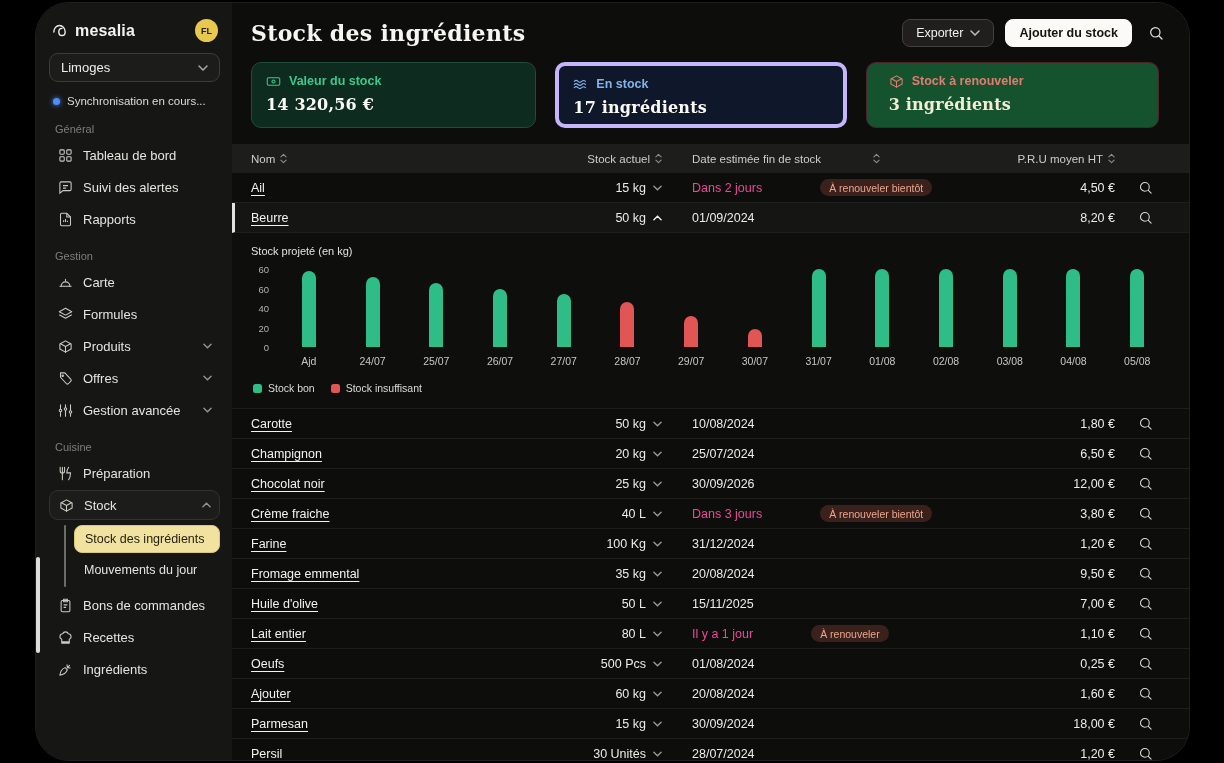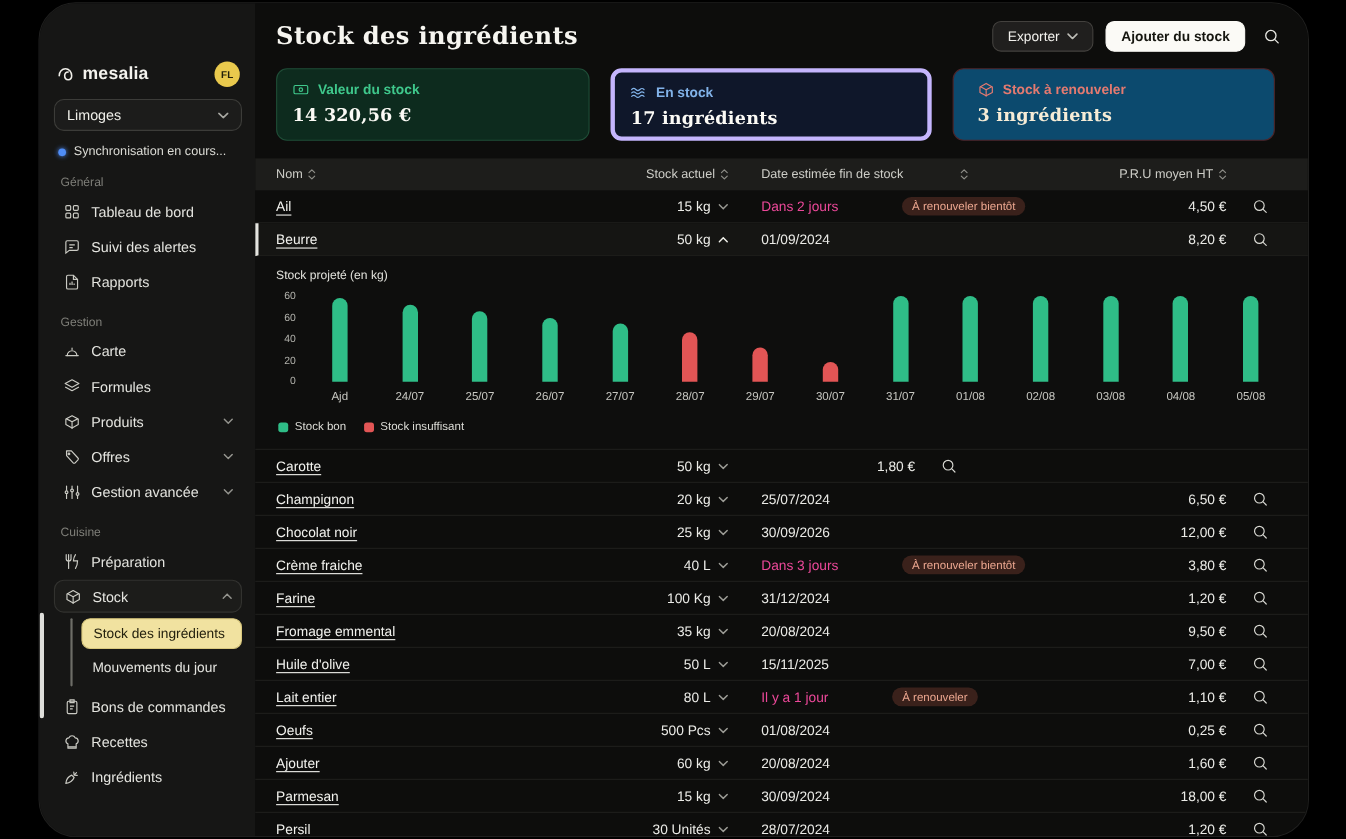--- a/index.html
+++ b/index.html
@@ -4,21 +4,21 @@
 <style>
   * { box-sizing: border-box; margin: 0; padding: 0; }
   html,body { width:1224px; height:763px; background:#000; overflow:hidden;
     font-family:"Liberation Sans","DejaVu Sans",sans-serif; }
   .stage { position:absolute; left:35px; top:2px; width:1155px; height:759px;
     border-radius:34px; background:#0d0d0c; overflow:hidden; display:flex;
     border:1px solid #1f1f1e; }
   
   .sidebar { width:196px; flex:0 0 196px; background:#161615; padding:14px 12px 10px 13px;
     display:flex; flex-direction:column; color:#e4e4df; position:relative; }
-  .logo-row { display:flex; align-items:center; gap:7px; padding:2px 2px 0 2px;margin-top:37px; }
+  .logo-row { display:flex; align-items:center; gap:7px; padding:2px 2px 0 2px; }
   .logo-mark { color:#f0efe9; display:flex; }
   .brand { font-size:16px; font-weight:700; color:#f4f3ee; letter-spacing:.2px; }
   .avatar { margin-left:auto; width:23px; height:23px; border-radius:50%; background:#e9c94d;
     color:#23200a; font-size:9px; font-weight:700; display:flex; align-items:center; justify-content:center; }
   .location { margin-top:11px; height:29px; border:1px solid #3c3c39; background:#1c1c1b;
     border-radius:9px; display:flex; align-items:center; padding:0 11px; font-size:13px; color:#efefe9; }
   .location .chev-wrap { margin-left:auto; color:#a7a7a1; display:flex; }
   .sync { margin:13px 2px 2px 4px; display:flex; align-items:center; gap:7px; font-size:11.5px; color:#dcdcd6; }
   .sync-dot { width:7px; height:7px; border-radius:50%; background:#4f8df7; box-shadow:0 0 5px #4f8df7; }
   .section-label { margin:14px 4px 5px 6px; font-size:11px; color:#7f7f79; }
@@ -50,21 +50,21 @@
   
   .cards { display:flex; gap:19px; padding:2px 30px 0 19px; margin-bottom:16px; }
   .card { flex:1; height:66px; border-radius:10px; padding:11px 14px; }
   .card-title { display:flex; align-items:flex-start; gap:8px; font-size:12.5px;font-weight:bold; }
   .card-value { margin-top:6px; font-family:"DejaVu Serif","Liberation Serif",serif;
     font-size:16px; font-weight:700; color:#fbfaf5; letter-spacing:.2px; }
   .card-green { background:#0d2b1e; border:1px solid #1f4d37; }
   .card-green .card-title { color:#3fc88c; }
   .card-blue { background:#0f172a; border:4px solid #c4b5fd; }
   .card-blue .card-title { color:#82b3e9; }
-  .card-red { background:#0c4a6e; border:1px solid #4e2428;padding-left:22px; }
+  .card-red { background:#14532d; border:1px solid #4e2428;padding-left:22px; }
   .card-red .card-title { color:#e47a70; }
   .card-red .card-value { color:#f6ecd6; }
   
   .thead { height:29px; background:#1d1d1b; display:flex; align-items:center;
     padding:0 14px 0 19px; font-size:11.5px; color:#cdcdc7; flex:0 0 29px; }
   .th { display:flex; align-items:center; gap:5px; cursor:pointer; }
   .sort { color:#8d8d87; display:flex; }
   .col-name { flex:0 0 215px; }
   .col-stock { flex:0 0 196px; display:flex; justify-content:flex-end; }
   .col-date { flex:1; padding-left:30px; display:flex; align-items:center;gap:47px; }
@@ -557,20 +557,24 @@
     <div class="col-stock">
       <span class="stock-toggle">
         <span>50 kg</span>
         <span class="chev">
           <svg width="9" height="6" viewBox="0 0 10 6" fill="none" stroke="currentColor" stroke-width="1.5" stroke-linecap="round">
                   <path d="M1 1l4 4 4-4"></path>
                 </svg>
         </span>
       </span>
     </div>
+    <div class="col-date">
+      <span>10/08/2024</span>
+
+    </div>
     <div class="col-price">
       <span>1,80 €</span>
     </div>
     <div class="col-action">
       <span class="row-search">
         <svg width="15" height="15" viewBox="0 0 24 24" fill="none" stroke="currentColor" stroke-width="1.7" stroke-linecap="round">
                 <circle cx="11" cy="11" r="7"></circle>
                 <path d="M21 21l-4.5-4.5"></path>
               </svg>
       </span>

